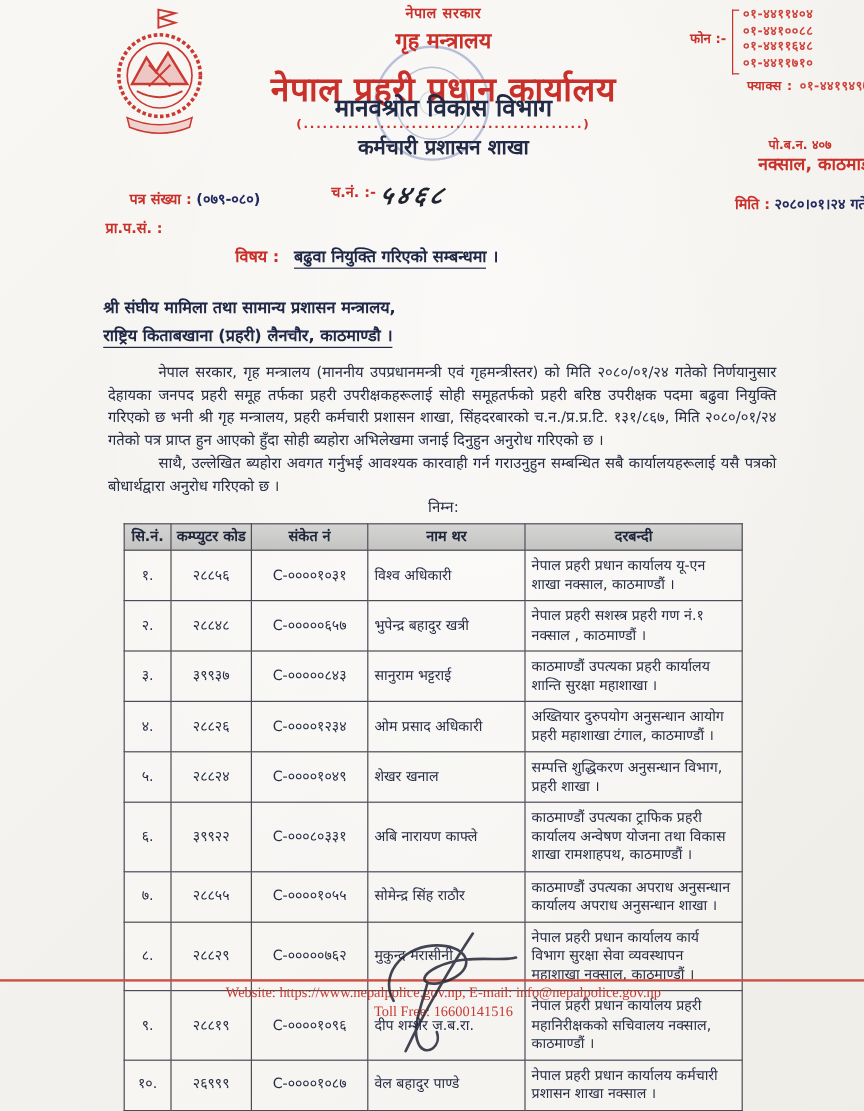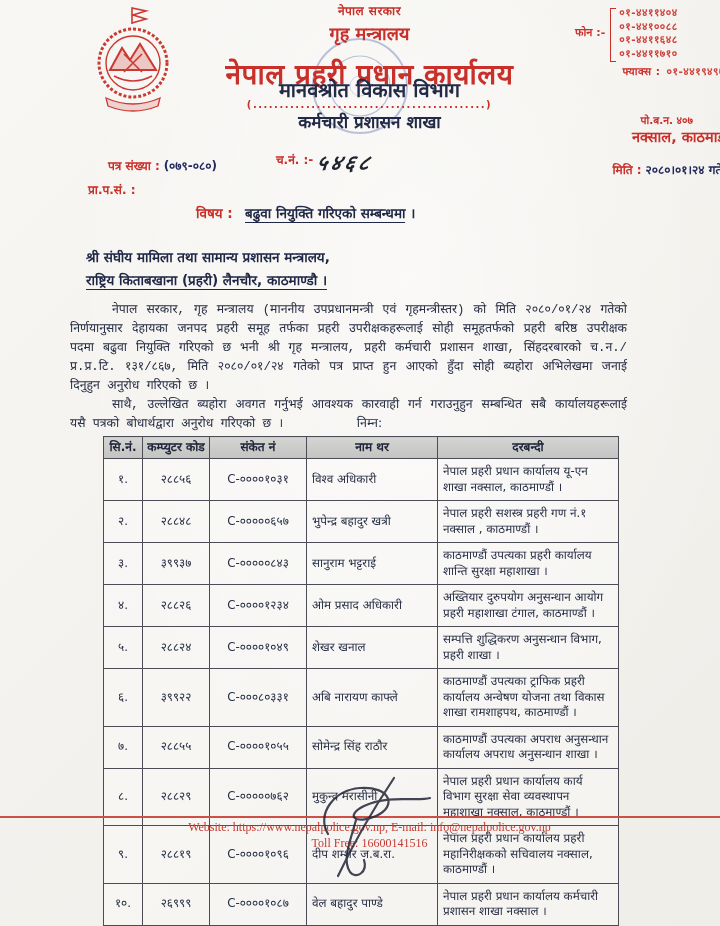--- a/index.html
+++ b/index.html
@@ -47,21 +47,21 @@
   .ch-no .lbl{color:#c9302a;font-weight:bold;vertical-align:6px;}
   .ch-no .val{display:inline-block;color:#20242f;font-size:21px;font-style:italic;font-weight:bold;transform:skewX(-14deg);letter-spacing:3px;}
   .pra-pa-sa{top:181px;left:88px;font-size:12px;font-weight:bold;}
   .subject{top:204px;left:196px;font-size:13.5px;}
   .subject .lbl{color:#c9302a;font-weight:bold;margin-right:8px;}
   .subject .val{color:#1f2746;font-weight:bold;border-bottom:1.3px solid #1f2746;padding-bottom:1px;}
   .subject .suffix{color:#1f2746;font-weight:bold;}
   
   .addressee{top:246px;left:86px;font-size:13.5px;font-weight:600;color:#1f2746;line-height:23px;}
   .addressee .u{border-bottom:1.3px solid #1f2746;padding-bottom:1px;}
-  .body-text{top:301px;left:70px;width:557px;font-size:12.3px;line-height:19px;text-align:justify;color:#272e44;font-family:Liberation Mono, monospace;}
+  .body-text{top:301px;left:90px;width:557px;font-size:12.3px;line-height:19px;text-align:justify;color:#272e44;}
   .body-text p{margin:0;text-indent:42px;}
   .list-intro{top:414px;font-size:12.5px;color:#272e44;}
   
   .roster{top:436px;left:103px;width:516px;border-collapse:collapse;font-size:11.8px;color:#272e44;}
   .roster th,.roster td{border:1px solid #4c4c57;}
   .roster th{background:linear-gradient(#d4d4d3,#c3c3c2);font-size:12px;font-weight:600;color:#20263a;padding:3px 2px;line-height:15px;}
   .roster td{padding:5px 5px;line-height:15.5px;vertical-align:middle;background:rgba(255,255,255,.35);}
   .roster td.c{text-align:center;}
   .col-sn{width:34px;} .col-code{width:62px;} .col-token{width:92px;} .col-name{width:126px;}
   

